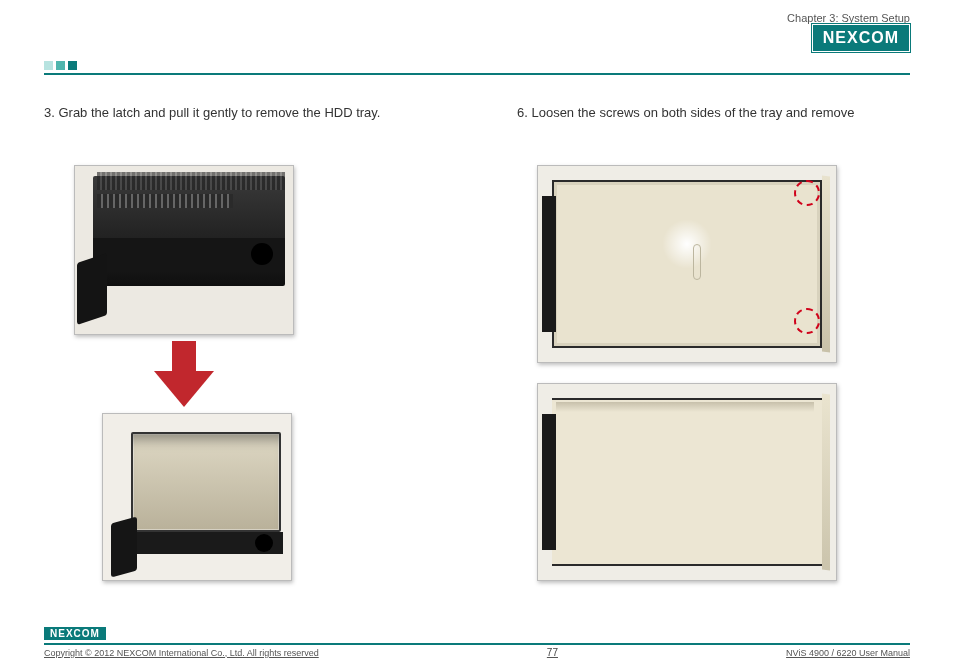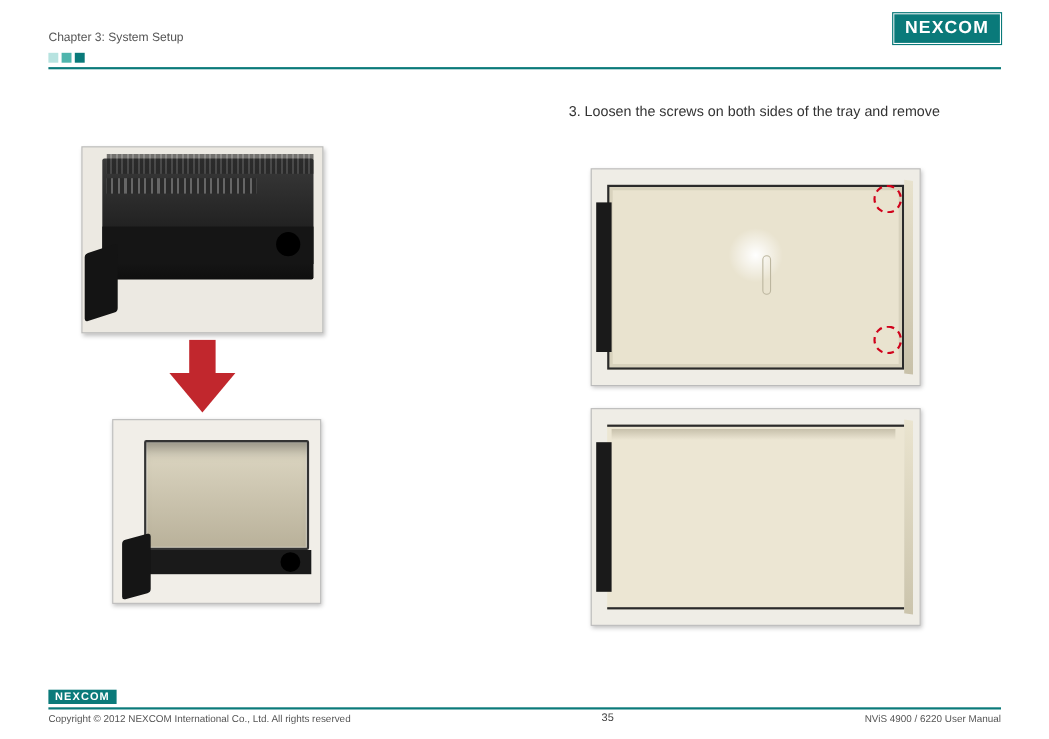--- a/index.html
+++ b/index.html
@@ -6,23 +6,23 @@
   body {
     width: 954px;
     height: 672px;
     font-family: "Segoe UI", Arial, sans-serif;
     background: #fff;
     position: relative;
     color: #333;
   }
   .header {
     display: flex;
-    justify-content: space-between;
     align-items: flex-end;
     padding: 12px 44px 0 44px;
+    flex-direction: column;
   }
   .chapter-title {
     font-size: 11px;
     color: #555;
     font-weight: 400;
   }
   .logo {
     background: #0a7a7a;
     color: #fff;
     font-weight: bold;
@@ -204,21 +204,21 @@
 
   .footer {
     position: absolute;
     left: 44px; right: 44px; bottom: 14px;
   }
   .footer-line {
     height: 2px; background: #0a7a7a; margin-bottom: 2px;
   }
   .footer-row {
     display:flex; justify-content:space-between; align-items:center;
-    font-size:9px; color:#555;
+    font-size:9px; color:#555;text-decoration:underline;
   }
   .footer-logo {
     background:#0a7a7a; color:#fff; font-weight:bold;
     font-size:10px; padding:1px 6px; letter-spacing:1px;
     margin-bottom:3px; display:inline-block;
   }
   .page-num { font-size:10px; color:#444; }
 </style>
 </head>
 <body>
@@ -234,20 +234,21 @@
   <div class="squares">
     <span class="sq1"></span>
       <span class="sq2"></span>
       <span class="sq3"></span>
   </div>
   <div class="top-rule"></div>
 </div>
 
 <div class="content">
   <div class="col">
+    <p class="step-text">3. Grab the latch and pull it gently to remove the HDD tray.</p>
     <div class="figure-area-left">
       <div class="photo-frame p1">
         <div class="chassis"></div>
         <div class="vent"></div>
         <div class="vent2"></div>
         <div class="front"></div>
         <div class="circle"></div>
         <div class="latch"></div>
       </div>
       <div class="arrow">
@@ -257,21 +258,21 @@
       <div class="photo-frame p2">
         <div class="tray-body"></div>
         <div class="tray-front"></div>
         <div class="tray-circle"></div>
         <div class="tray-latch"></div>
       </div>
     </div>
   </div>
 
   <div class="col">
-    <p class="step-text">3. Loosen the screws on both sides of the tray and remove</p>
+    <p class="step-text">6. Loosen the screws on both sides of the tray and remove</p>
     <div class="figure-area-right">
       <div class="photo-frame p3">
         <div class="frame-outer"></div>
         <div class="left-clamp"></div>
         <div class="right-lip"></div>
         <div class="shine"></div>
         <div class="slot"></div>
         <div class="screw-mark sm1"></div>
         <div class="screw-mark sm2"></div>
       </div>
@@ -283,16 +284,16 @@
       </div>
     </div>
   </div>
 </div>
 
 <div class="footer">
   <div class="footer-logo">NEXCOM</div>
   <div class="footer-line"></div>
   <div class="footer-row">
     <span>Copyright © 2012 NEXCOM International Co., Ltd. All rights reserved</span>
-    <span class="page-num">35</span>
+    <span class="page-num">77</span>
     <span>NViS 4900 / 6220 User Manual</span>
   </div>
 </div>
 
 </body></html>

